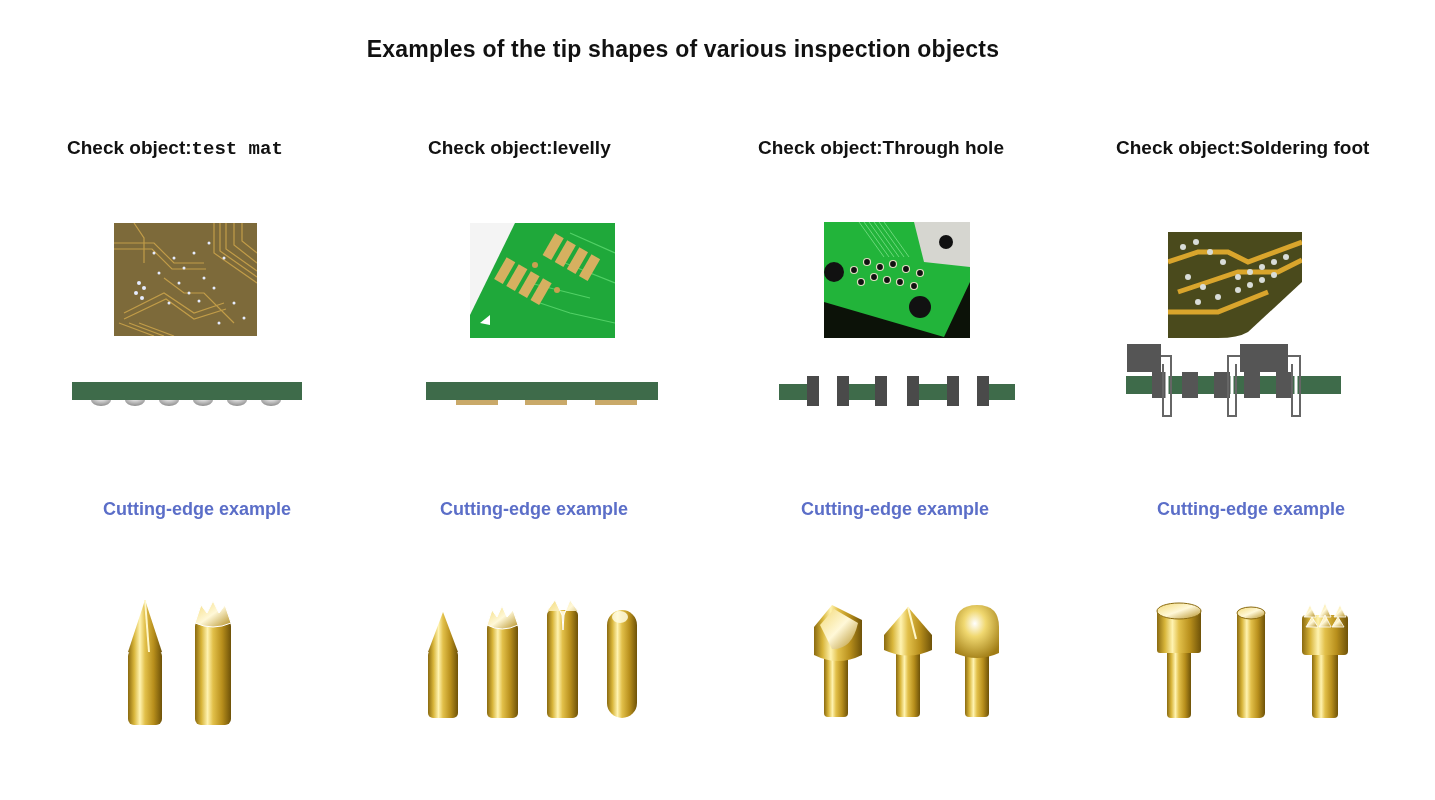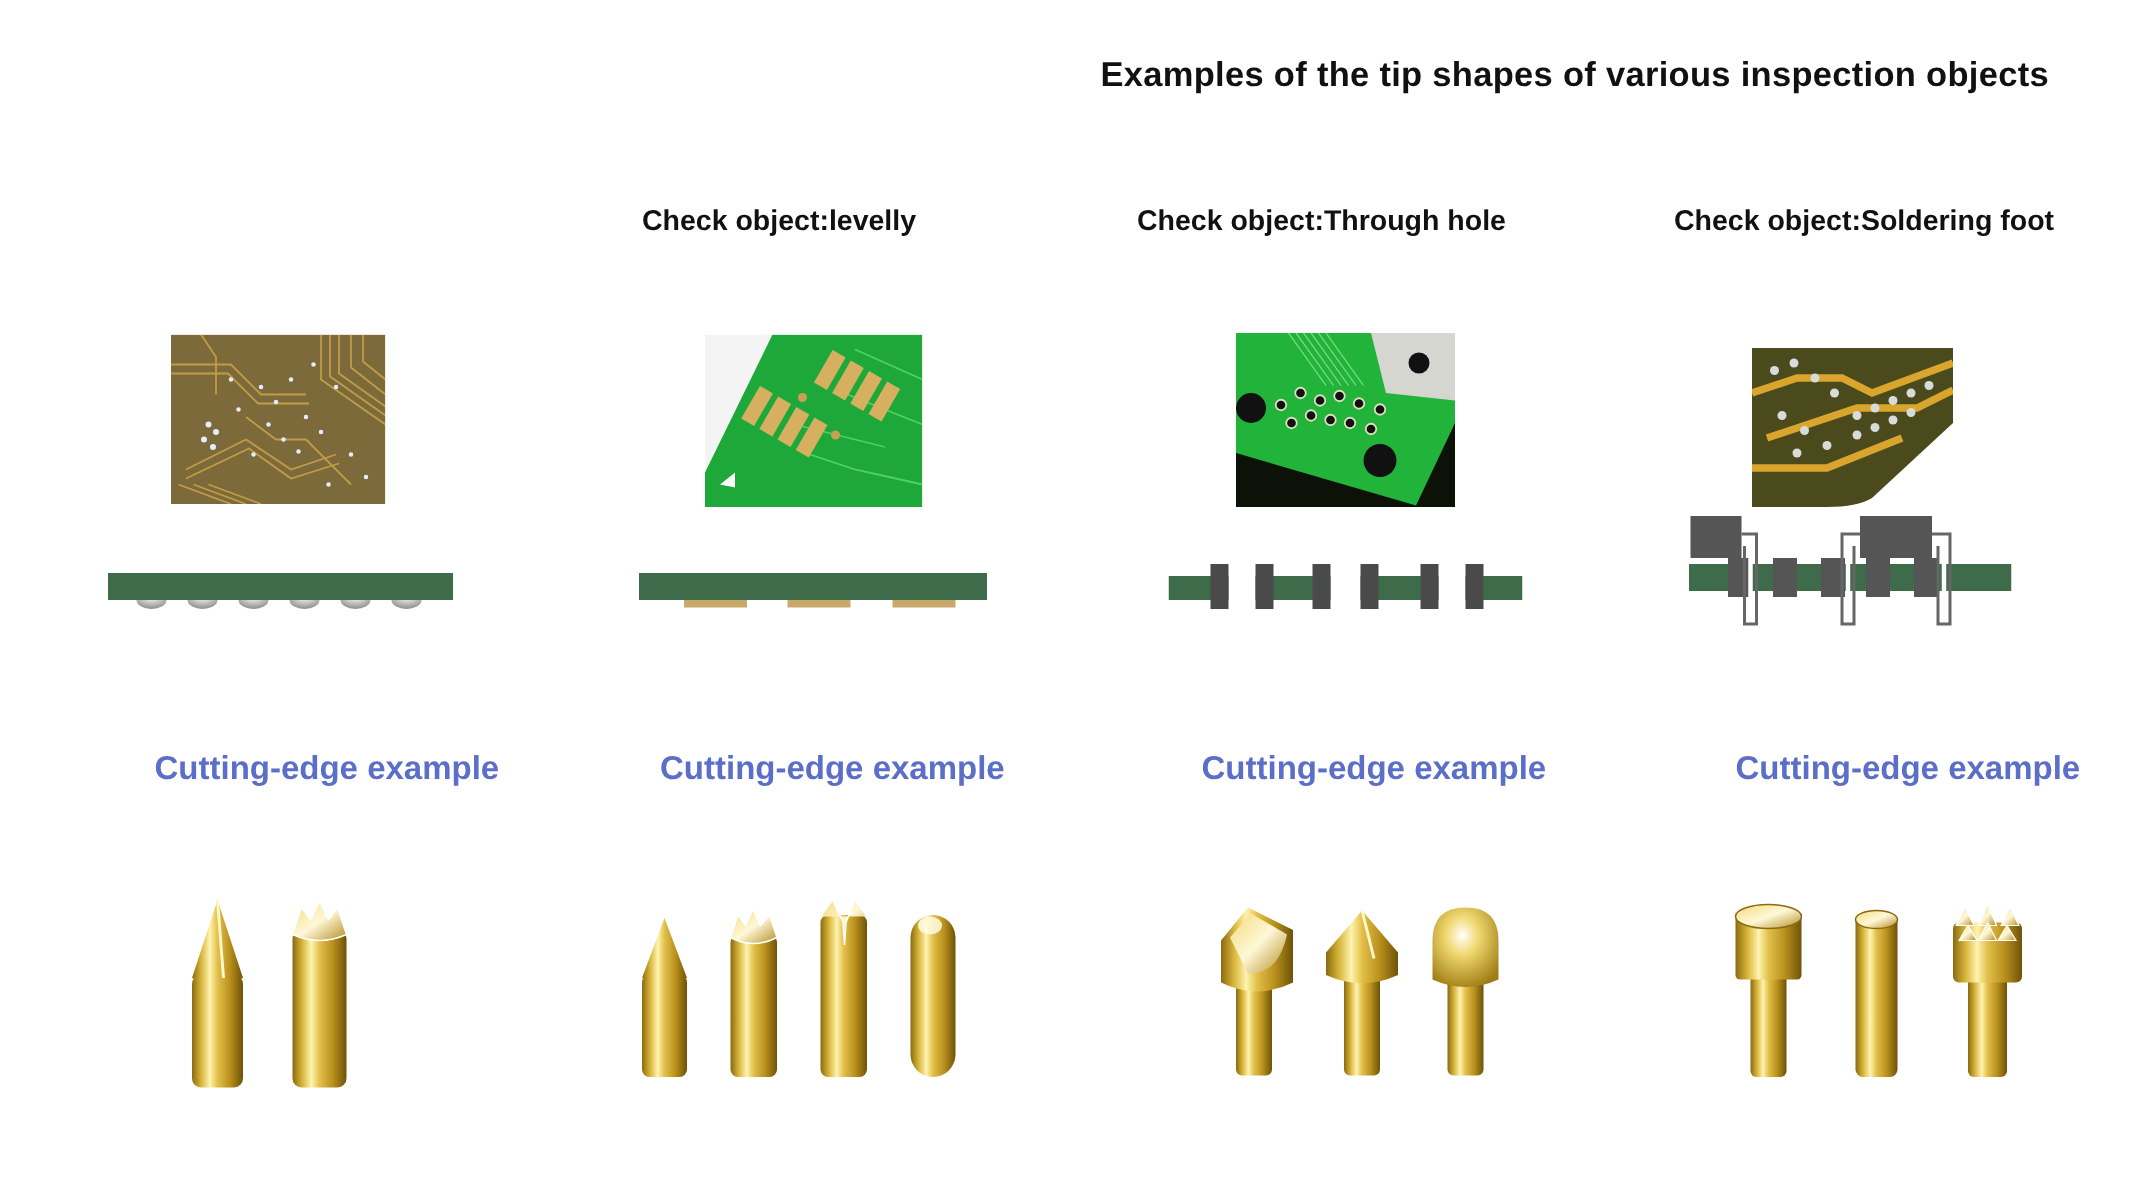--- a/index.html
+++ b/index.html
@@ -1,23 +1,23 @@
 <!DOCTYPE html>
 <html><head>
 <meta charset="utf-8">
 <style>
   html, body { margin: 0; padding: 0; background: #ffffff; }
   body { width: 1435px; height: 800px; position: relative; overflow: hidden; font-family: "Liberation Sans", sans-serif; }
-  .title { position: absolute; left: 0; width: 1366px; top: 36px; text-align: right; font-size: 23px; font-weight: bold; color: #111; letter-spacing: 0.2px; }
+  .title { position: absolute; left: 0; width: 1366px; top: 36px; text-align: center; font-size: 23px; font-weight: bold; color: #111; letter-spacing: 0.2px; }
   .col { position: absolute; top: 0; height: 800px; }
   .heading { position: absolute; top: 137px; white-space: nowrap; font-size: 19px; font-weight: bold; color: #111; }
   .heading .mono { font-family: "Liberation Mono", monospace; font-weight: bold; }
   .photo { position: absolute; overflow: hidden; }
   .diagram { position: absolute; }
-  .example-label { position: absolute; top: 499px; white-space: nowrap; font-size: 22px; font-weight: bold; color: #5b6ec8; }
+  .example-label { position: absolute; top: 499px; white-space: nowrap; font-size: 18px; font-weight: bold; color: #5b6ec8; }
   .tips { position: absolute; top: 595px; }
   svg { display: block; }
 </style>
 </head>
 <body>
 
 <svg width="0" height="0" style="position:absolute">
   <defs>
     <linearGradient id="gold" x1="0" x2="1" y1="0" y2="0">
       <stop offset="0" stop-color="#8a6a10"></stop>
@@ -40,20 +40,23 @@
     <radialGradient id="bump" cx="0.5" cy="0.3" r="0.7">
       <stop offset="0" stop-color="#ffffff"></stop>
       <stop offset="1" stop-color="#8e8e8e"></stop>
     </radialGradient>
   </defs>
 </svg>
 
 <div class="title">Examples of the tip shapes of various inspection objects</div>
 
 <div class="col" style="left:0;width:340px;">
+  <div class="heading" style="left:67px;">
+    <span>Check object:</span><span class="mono">test mat</span>
+  </div>
   <div class="photo" style="left:114px;top:223px;width:143px;height:113px;">
     <svg width="143" height="113" viewBox="0 0 143 113">
       <rect width="143" height="113" fill="#7d6a3a"></rect>
       <g stroke="#c9a24a" stroke-width="1.2" fill="none" opacity="0.9">
         <path d="M0 20 L40 20 L60 40 L90 40"></path>
           <path d="M0 26 L38 26 L58 46 L92 46"></path>
         <path d="M100 0 L100 30 L143 60"></path>
           <path d="M106 0 L106 28 L143 54"></path>
           <path d="M112 0 L112 26 L143 48"></path>
         <path d="M120 0 L120 22 L143 40"></path>

